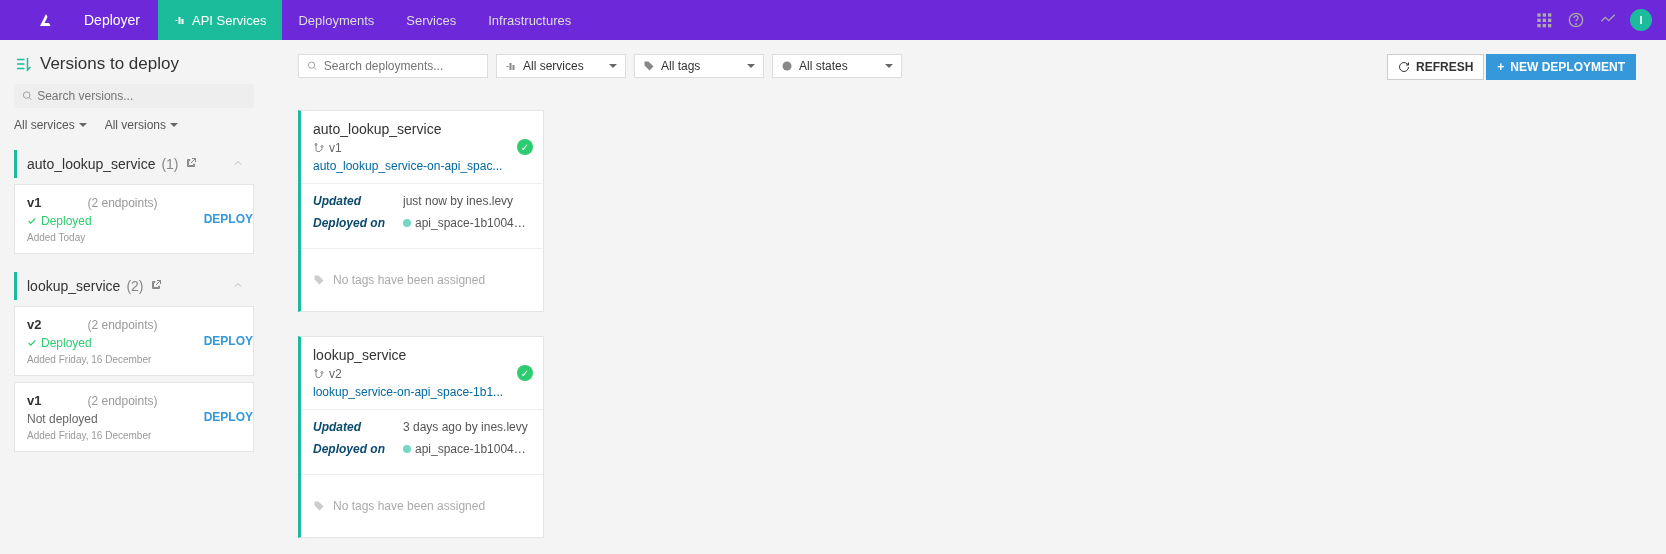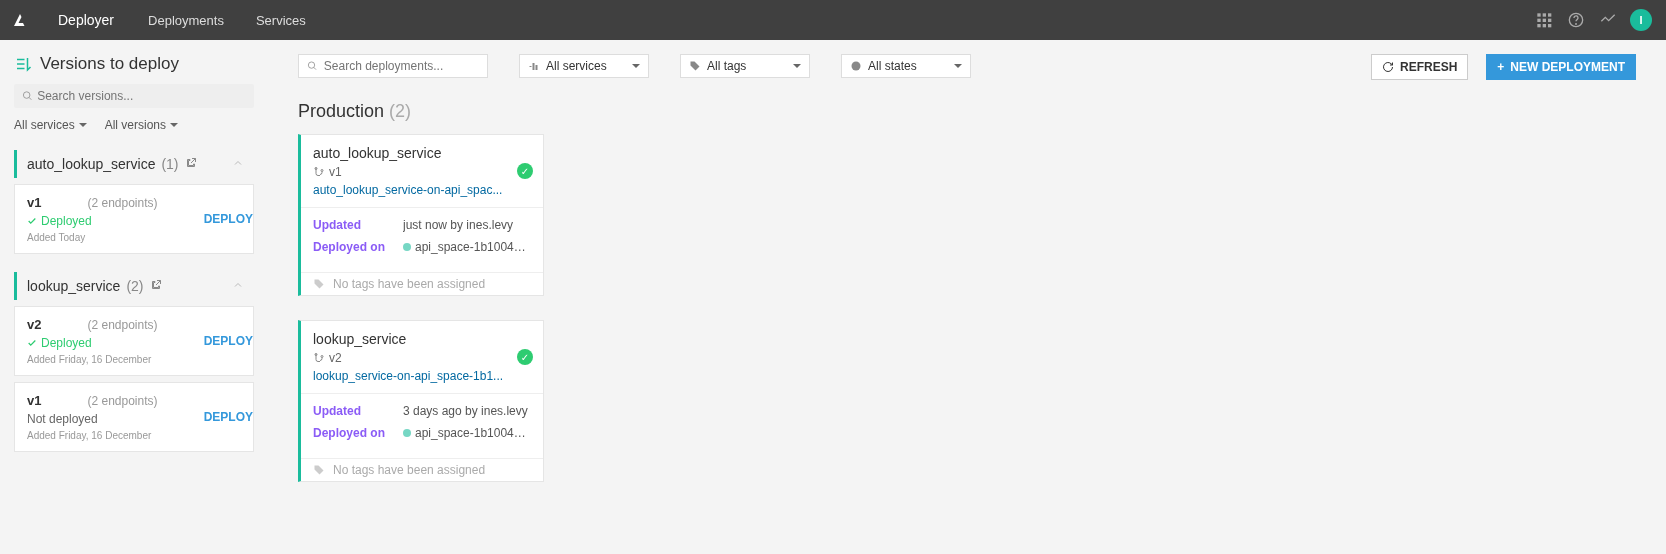--- a/index.html
+++ b/index.html
@@ -1,19 +1,19 @@
 <!DOCTYPE html>
 <html><head>
 <meta charset="utf-8">
 <style>
 * { margin: 0; padding: 0; box-sizing: border-box; font-family: -apple-system, BlinkMacSystemFont, "Segoe UI", Helvetica, Arial, sans-serif; }
 body { background: #f4f4f4; color: #333; font-size: 13px; width: 1666px; }
 
 
-.topnav { background: #404040; height: 40px; display: flex; align-items: center; color: #ccc; }
+.topnav { background: #6d28d9; height: 40px; display: flex; align-items: center; color: #ccc; padding-left: 26px; }
 .topnav .logo { width: 40px; height: 40px; display: flex; align-items: center; justify-content: center; }
 .topnav .logo svg { width: 18px; height: 18px; fill: #fff; }
 .topnav .brand { padding: 0 18px; color: #fff; font-size: 14px; }
 .topnav .tab { height: 40px; display: flex; align-items: center; padding: 0 16px; color: #ddd; font-size: 13px; cursor: pointer; gap: 6px; }
 .topnav .tab.active { background: #1abc9c; color: #fff; }
 .topnav .spacer { flex: 1; }
 .topnav .search { background: #2a2a2a; border-radius: 3px; height: 28px; width: 160px; display: flex; align-items: center; padding: 0 8px; gap: 6px; }
 .topnav .search input { background: transparent; border: none; outline: none; color: #ccc; font-size: 12px; width: 100%; }
 .topnav .right-icons { display: flex; align-items: center; gap: 12px; padding: 0 14px 0 10px; }
 .topnav .right-icon { width: 20px; height: 20px; display: flex; align-items: center; justify-content: center; color: #aaa; cursor: pointer; }
@@ -44,62 +44,71 @@
 .version-card .ver { font-weight: 600; color: #333; }
 .version-card .ep { color: #999; font-size: 12px; margin-left: 38px; }
 .version-card .status { font-size: 12px; display: flex; align-items: center; gap: 4px; margin-bottom: 4px; }
 .version-card .status.deployed { color: #2ecc71; }
 .version-card .status.not { color: #666; }
 .version-card .added { color: #999; font-size: 10px; }
 .version-card .deploy-btn { position: absolute; right: 0; top: 50%; transform: translateY(-50%); color: #3498db; font-weight: 600; font-size: 12px; cursor: pointer; }
 
 
 .main h1 { font-size: 22px; font-weight: 400; margin-bottom: 14px; color:#222; }
-.toolbar { display: flex; gap: 31px; align-items: flex-end; margin-bottom: 23px; }
+.toolbar { display: flex; gap: 8px; align-items: flex-end; margin-bottom: 32px; }
 .toolbar .search-box { background: #fff; border: 1px solid #ddd; display: flex; align-items: center; padding: 4px 8px; gap: 6px; width: 190px; }
 .toolbar .search-box input { border: none; outline: none; font-size: 12px; width: 100%; }
 .select { background: #fff; border: 1px solid #ddd; padding: 4px 8px; display: flex; align-items: center; gap: 8px; cursor: pointer; min-width: 130px; justify-content: space-between; }
 .select .lbl { display: flex; align-items: center; gap: 6px; font-size: 12px; color: #333; }
-.topright { position: absolute; top: 14px; right: 30px; display: flex; gap: 18px; }
+.topright { position: absolute; top: 14px; right: 30px; display: flex; gap: 2px; }
 .btn { border: 1px solid #ccc; background: #fff; padding: 5px 10px; font-size: 12px; display: flex; align-items: center; gap: 6px; cursor: pointer; font-weight: 600; color:#333; }
 .btn.primary { background: #3498db; border-color: #3498db; color: #fff; }
 
 .section-title { font-size: 18px; color: #333; margin-bottom: 12px; font-weight:400;}
 .section-title .cnt { color: #aaa; }
 
 .dep-card { background: #fff; border: 1px solid #e5e5e5; width: 246px; margin-bottom: 24px; border-left: 3px solid #1abc9c; }
 .dep-card .head { padding: 10px 12px; border-bottom: 1px solid #eee; position: relative; }
 .dep-card .head .name { font-size: 14px; color: #333; margin-bottom: 4px; }
 .dep-card .head .ver { display: flex; align-items: center; gap: 4px; font-size: 12px; color: #666; margin-bottom: 4px; }
 .dep-card .head .id { font-size: 12px; color: #0369a1; white-space: nowrap; overflow: hidden; text-overflow: ellipsis; }
 .dep-card .ok { position: absolute; right: 10px; top: 28px; width: 16px; height: 16px; background: #2ecc71; border-radius: 50%; display: flex; align-items: center; justify-content: center; color: #fff; font-size: 10px; }
 .dep-card .body { padding: 10px 12px; font-size: 12px; }
 .dep-card .body .row { display: flex; margin-bottom: 8px; gap: 10px; }
-.dep-card .body .row .k { color: #8b5cf6; font-weight: 600; width: 80px; }
+.dep-card .body .row .k { color: #0c4a6e; font-weight: 600; width: 80px; font-style: italic; }
 .dep-card .body .row .v { color: #555; flex: 1; text-align: left; white-space: nowrap; overflow: hidden; text-overflow: ellipsis; }
 .dep-card .body .row .v .infra-dot { display:inline-block; width:8px; height:8px; border-radius:50%; background:#1abc9c; margin-right:4px; opacity:.6;}
-.dep-card .foot { padding: 4px 12px; border-top: 1px solid #eee; display: flex; align-items: center; gap: 8px; color: #aaa; font-size: 12px; }
+.dep-card .foot { padding: 24px 12px; border-top: 1px solid #eee; display: flex; align-items: center; gap: 8px; color: #aaa; font-size: 12px; }
 .search-mag { color:#888; }
 .mini-icon { width:12px; height:12px; display:inline-block; }
 </style>
 </head>
 <body>
 
 <div class="topnav">
   <div class="logo">
     <svg viewBox="0 0 24 24">
         <path d="M4 20 L12 4 L14 8 L10 16 L16 16 L18 20 Z"></path>
       </svg>
   </div>
   <div class="brand">Deployer</div>
+  <div class="tab active">
+    <svg class="mini-icon" viewBox="0 0 24 24">
+        <path fill="#fff" d="M3 12h4v2H3zM9 6h4v14H9zM15 10h4v10h-4z"></path>
+      </svg>
+    <span>API Services</span>
+  </div>
   <div class="tab">
       <span>Deployments</span>
     </div>
   <div class="tab">
       <span>Services</span>
+    </div>
+  <div class="tab">
+      <span>Infrastructures</span>
     </div>
   <div class="spacer"></div>
   <div class="right-icons">
     <div class="right-icon">
       <svg width="16" height="16" viewBox="0 0 24 24" fill="#aaa">
           <rect x="2" y="2" width="5" height="5"></rect>
           <rect x="10" y="2" width="5" height="5"></rect>
           <rect x="18" y="2" width="5" height="5"></rect>
           <rect x="2" y="10" width="5" height="5"></rect>
           <rect x="10" y="10" width="5" height="5"></rect>
@@ -276,24 +285,20 @@
         <span class="lbl">
             <svg class="mini-icon" viewBox="0 0 24 24">
               <circle cx="12" cy="12" r="9" fill="#888"></circle>
             </svg>
             <span>All states</span>
           </span>
         <span class="caret"></span>
       </div>
     </div>
 
-    <div class="section-title">
-      <span>Production</span>
-      <span class="cnt">(2)</span>
-    </div>
 
     <div id="deployments">
         <div class="dep-card">
     <div class="head">
       <div class="name">auto_lookup_service</div>
       <div class="ver">
         <svg width="12" height="12" viewBox="0 0 24 24">
                 <path fill="none" stroke="#888" stroke-width="2" d="M6 3v12a4 4 0 004 4h4M6 3a2 2 0 100 4 2 2 0 000-4zM18 7a2 2 0 100 4 2 2 0 000-4zM18 11v2a4 4 0 01-4 4"></path>
               </svg>
         <span>v1</span>

